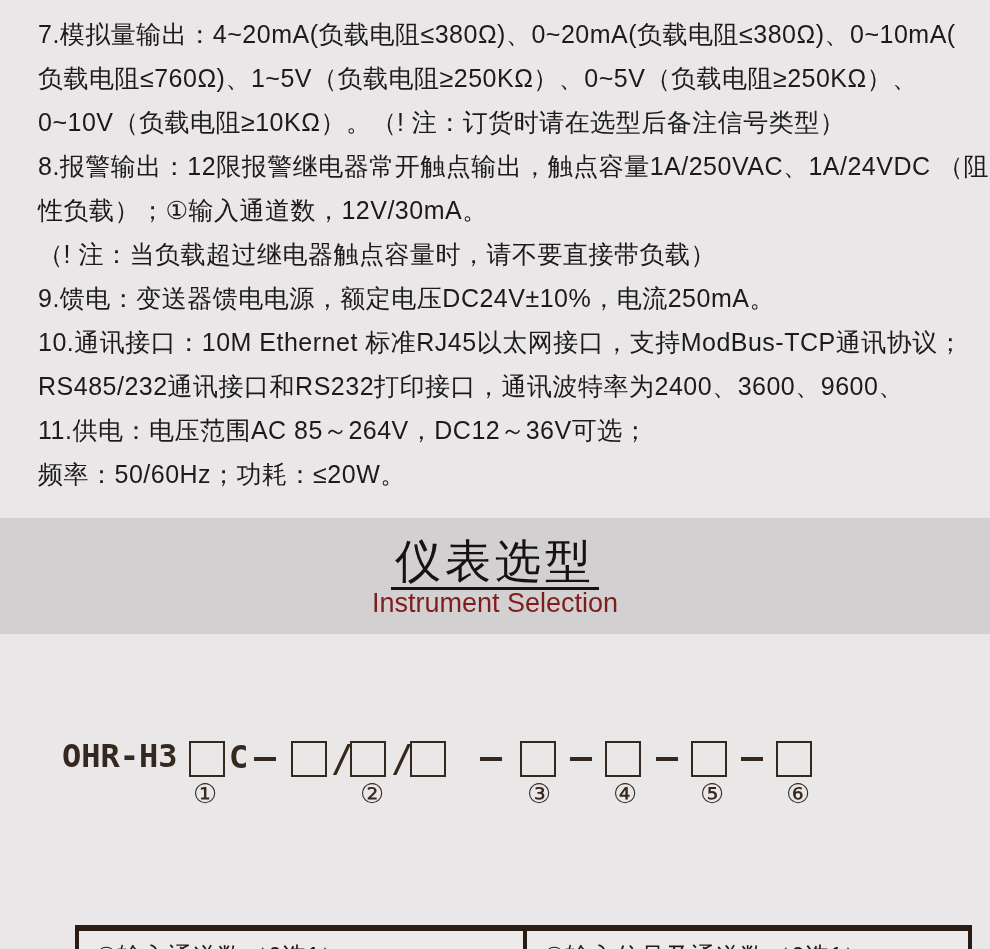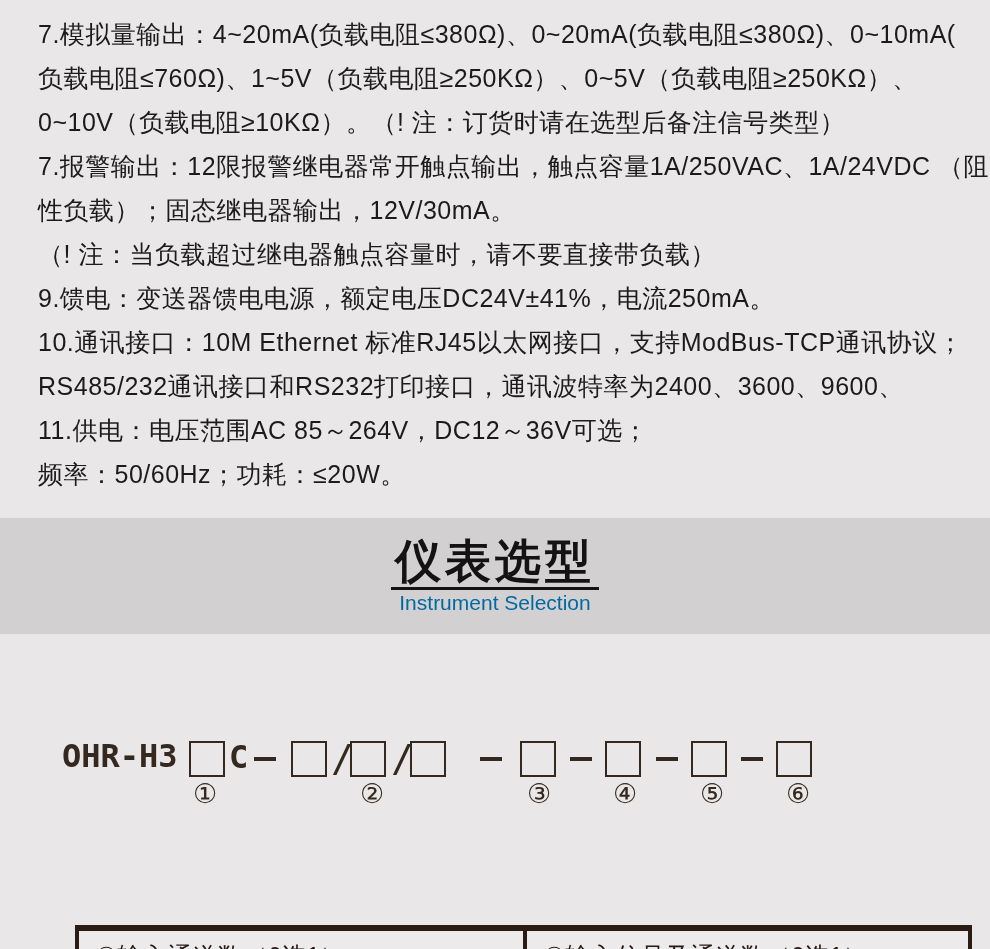--- a/index.html
+++ b/index.html
@@ -33,30 +33,30 @@
     height: 116px;
     background: #d2d0d0;
     text-align: center;
     overflow: hidden;
   }
   .banner-title {
     display: inline-block;
     margin-top: 18px;
     font-size: 46px;
     line-height: 50px;
-    font-weight: 700;
+    font-weight: 400;
     color: #141212;
     border-bottom: 3px solid #141212;
     padding: 0 4px 1px 4px;
     letter-spacing: 4px;
   }
   .banner-subtitle {
-    font-size: 21px;
+    font-size: 27px;
     line-height: 24px;
-    color: #0369a1;
+    color: #7f1d1d;
     margin-top: 1px;
   }
   
   .model-area {
     position: relative;
     width: 990px;
     height: 195px;
   }
   .model-ink { color: #35291f; }
   .model-prefix {
@@ -134,24 +134,24 @@
 </style>
 </head>
 <body>
 
 <div class="page">
 
   <div class="specs">
     <div class="spec-line">7.模拟量输出：4~20mA(负载电阻≤380Ω)、0~20mA(负载电阻≤380Ω)、0~10mA(</div>
     <div class="spec-line">负载电阻≤760Ω)、1~5V（负载电阻≥250KΩ）、0~5V（负载电阻≥250KΩ）、</div>
     <div class="spec-line">0~10V（负载电阻≥10KΩ）。（! 注：订货时请在选型后备注信号类型）</div>
-    <div class="spec-line">7.报警输出：12限报警继电器常开触点输出，触点容量1A/250VAC、1A/24VDC （阻</div>
-    <div class="spec-line">性负载）；固态继电器输出，12V/30mA。</div>
+    <div class="spec-line">8.报警输出：12限报警继电器常开触点输出，触点容量1A/250VAC、1A/24VDC （阻</div>
+    <div class="spec-line">性负载）；①输入通道数，12V/30mA。</div>
     <div class="spec-line">（! 注：当负载超过继电器触点容量时，请不要直接带负载）</div>
-    <div class="spec-line">9.馈电：变送器馈电电源，额定电压DC24V±41%，电流250mA。</div>
+    <div class="spec-line">9.馈电：变送器馈电电源，额定电压DC24V±10%，电流250mA。</div>
     <div class="spec-line">10.通讯接口：10M Ethernet 标准RJ45以太网接口，支持ModBus-TCP通讯协议；</div>
     <div class="spec-line">RS485/232通讯接口和RS232打印接口，通讯波特率为2400、3600、9600、</div>
     <div class="spec-line">11.供电：电压范围AC 85～264V，DC12～36V可选；</div>
     <div class="spec-line">频率：50/60Hz；功耗：≤20W。</div>
   </div>
 
   <div class="banner">
     <div>
       <span class="banner-title">仪表选型</span>
     </div>

